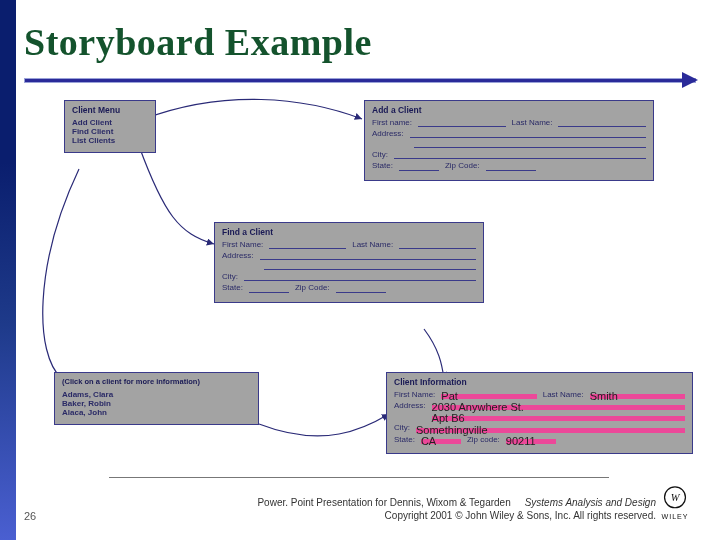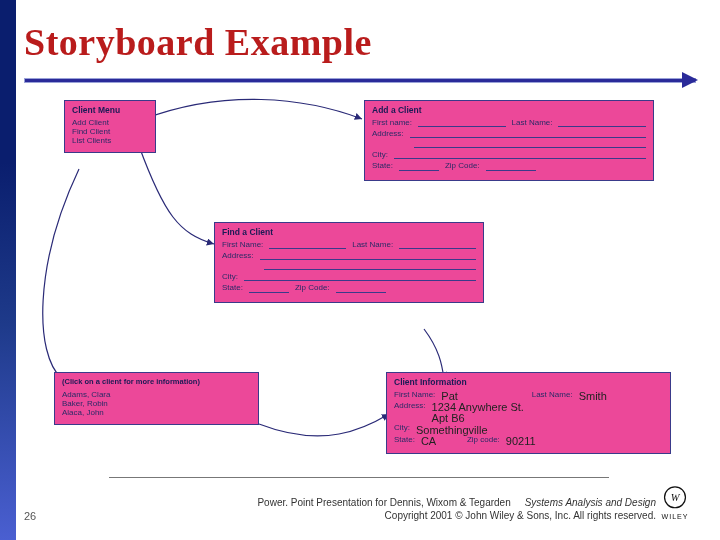--- a/index.html
+++ b/index.html
@@ -19,21 +19,21 @@
     width: 16px;
     height: 540px;
     background: linear-gradient(180deg, #0a1e6e 0%, #0a1e6e 30%, #1e3a8a 60%, #4a5fd1 100%);
   }
   .slide-title {
     position: absolute;
     left: 24px;
     top: 20px;
     font-size: 38px;
     font-weight: 700;
-    color: #b91c1c;
+    color: #14532d;
     letter-spacing: 0.5px;
     font-family: Georgia, "Times New Roman", serif;
   }
   .title-rule {
     position: absolute;
     left: 24px;
     top: 76px;
     width: 672px;
     height: 8px;
   }
@@ -64,21 +64,21 @@
   }
   svg.flow {
     position: absolute;
     left: 0; top: 0;
     width: 672px; height: 370px;
     pointer-events: none;
   }
   
   .frame {
     position: absolute;
-    background: #ec4899;
+    background: #a3a3a3;
     border: 1.5px solid #3a3a8a;
     padding: 5px 7px 7px 7px;
     font-size: 8px;
     color: #2a2a66;
     line-height: 1.15;
   }
   .frame .hdr {
     font-weight: 700;
     color: #1a1a55;
     margin-bottom: 2px;
@@ -86,20 +86,21 @@
   }
   .frame .sub {
     font-size: 7.5px;
     color: #333;
     margin-bottom: 3px;
   }
   .menu-item {
     font-size: 8px;
     color: #2a2a66;
     margin: 0;
+    font-weight: bold;
   }
   .row {
     display: flex;
     gap: 6px;
     margin-bottom: 2px;
     align-items: flex-end;
   }
   .lbl {
     white-space: nowrap;
     color: #2a2a66;
@@ -249,31 +250,31 @@
     </div>
   </div>
 
   <div class="frame" style="left:30px; top:278px; width:205px;">
     <div class="sub" style="font-weight:700; color:#1a1a55;">(Click on a client for more information)</div>
     <div class="menu-item">Adams, Clara</div>
     <div class="menu-item">Baker, Robin</div>
     <div class="menu-item">Alaca, John</div>
   </div>
 
-  <div class="frame" style="left:362px; top:278px; width:285px;">
+  <div class="frame" style="left:362px; top:278px; width:307px;">
     <div class="hdr">Client Information</div>
     <div class="row">
       <span class="lbl">First Name:</span>
         <span class="val">Pat</span>
       <span class="lbl">Last Name:</span>
         <span class="val">Smith</span>
     </div>
     <div class="row">
       <span class="lbl">Address:</span>
-        <span class="val">1234 Anywhere St.</span>
+        <span class="val">2030 Anywhere St.</span>
     </div>
     <div class="row">
       <span class="lbl" style="visibility:hidden;">Address:</span>
         <span class="val">Apt B6</span>
     </div>
     <div class="row">
       <span class="lbl">City:</span>
         <span class="val">Somethingville</span>
     </div>
     <div class="row">

